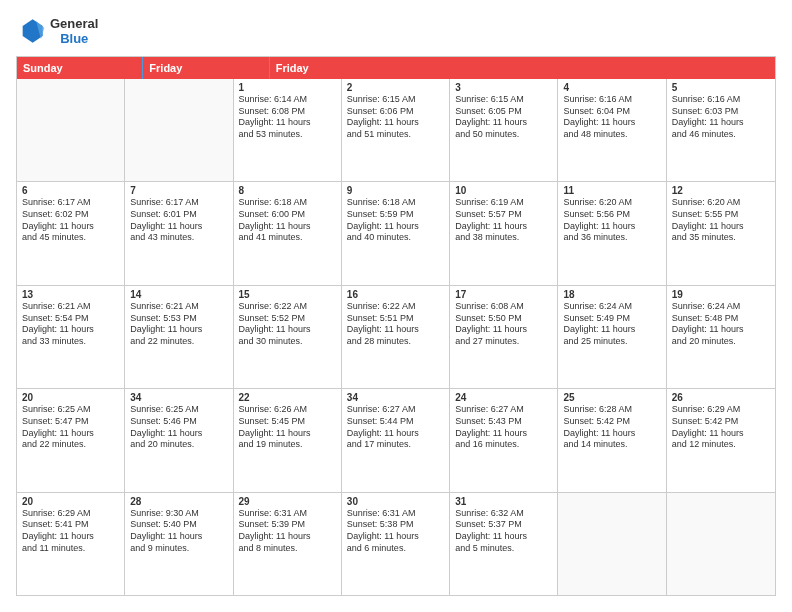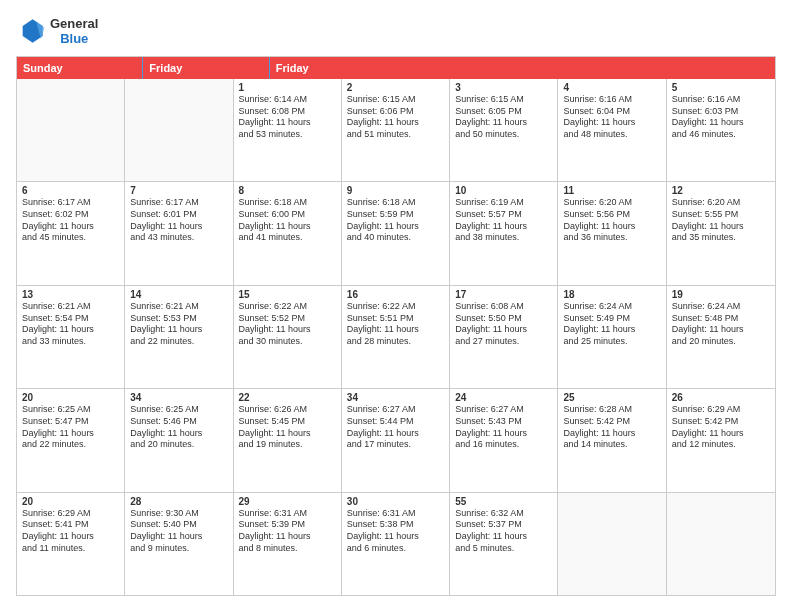--- a/index.html
+++ b/index.html
@@ -341,21 +341,21 @@
             <span class="cell-line">and 8 minutes.</span>
           </div>
           <div class="cal-cell">
             <span class="day-num">30</span>
             <span class="cell-line">Sunrise: 6:31 AM</span>
             <span class="cell-line">Sunset: 5:38 PM</span>
             <span class="cell-line">Daylight: 11 hours</span>
             <span class="cell-line">and 6 minutes.</span>
           </div>
           <div class="cal-cell">
-            <span class="day-num">55</span>
+            <span class="day-num">31</span>
             <span class="cell-line">Sunrise: 6:32 AM</span>
             <span class="cell-line">Sunset: 5:37 PM</span>
             <span class="cell-line">Daylight: 11 hours</span>
             <span class="cell-line">and 5 minutes.</span>
           </div>
           <div class="cal-cell empty"></div>
           <div class="cal-cell empty"></div>
         </div>
       </div>
   </div>

